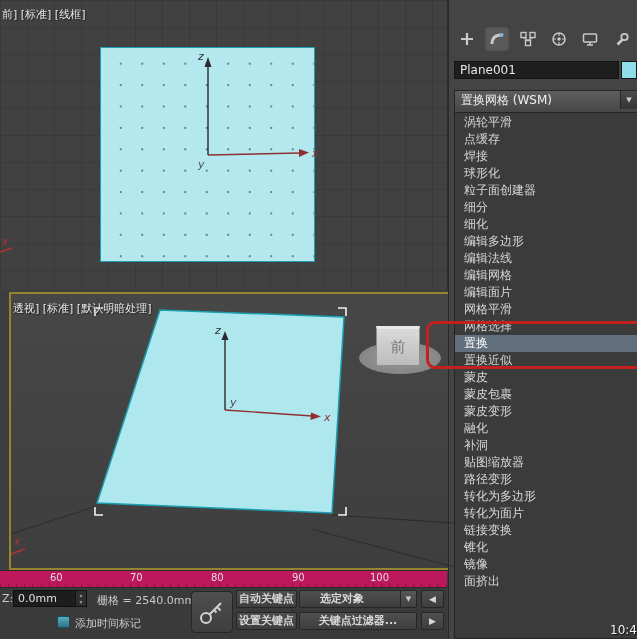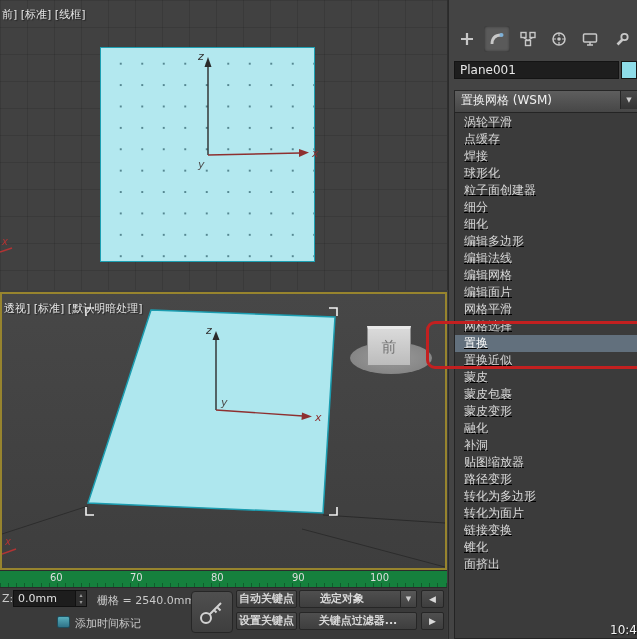--- a/index.html
+++ b/index.html
@@ -27,40 +27,40 @@
   .plane-front {
     position:absolute; left:100px; top:47px; width:215px; height:215px;
     background-color:#b3e8ef;
     background-image:radial-gradient(circle, rgba(22,70,82,.6) 1px, transparent 1.4px);
     background-size:21.5px 21.4px; background-position:9px 5px;
     border:1px solid #1d9fb2; box-sizing:border-box;
   }
   .scene-svg { position:absolute; left:0; top:0; z-index:5; }
   
   .vp-persp {
-    position:absolute; left:0; top:292px; width:447px; height:278px;
+    position:absolute; left:9px; top:292px; width:447px; height:278px;
     border:2px solid #97842e; box-sizing:border-box;
     background:linear-gradient(#474747,#3e3e3e);
   }
   .viewcube { position:absolute; left:348px; top:36px; width:82px; height:46px; z-index:4; }
   .vc-ring {
     position:absolute; left:0; top:12px; width:82px; height:32px;
     border-radius:50%; background:radial-gradient(#a9a9a9,#878787); opacity:.85;
   }
   .vc-face {
     position:absolute; left:17px; top:-4px; width:44px; height:40px;
     background:linear-gradient(#dadada,#bcbcbc);
     border:1px solid #8e8e8e; border-top:3px solid #e9e9e9; box-sizing:border-box;
     display:flex; align-items:center; justify-content:center;
     font-size:15px; color:#777;
   }
   
   .trackbar {
     position:absolute; left:0; top:570px; width:447px; height:16px;
-    background:#15803d; border-top:1px solid #2c2c2c; border-bottom:1px solid #2a2a2a;
+    background:#be185d; border-top:1px solid #2c2c2c; border-bottom:1px solid #2a2a2a;
     box-sizing:content-box;
   }
   .trackbar::before {
     content:""; position:absolute; left:0; right:0; bottom:0; height:4px;
     background:repeating-linear-gradient(90deg, rgba(0,0,0,.28) 0 1px, transparent 1px 8.1px);
   }
   .trackbar .tick { position:absolute; top:1px; font-size:10px; color:#dedede; }
   
   .statusbar { position:absolute; left:0; top:588px; width:447px; height:51px; background:#3a3a3a; }
   .sb-text { position:absolute; font-size:11px; color:#c9c9c9; white-space:nowrap; }
@@ -123,21 +123,21 @@
     padding-left:6px; white-space:nowrap;
   }
   .mod-combo .dd {
     position:absolute; right:0; top:0; width:16px; height:18px;
     background:linear-gradient(#4a4a4a,#343434); border-left:1px solid #262626;
     text-align:center; font-size:7px; line-height:18px; color:#ccc;
   }
   .mod-list {
     position:absolute; left:5px; top:112px; width:184px; bottom:0;
     background:#3b3b3b; border:1px solid #242424; box-sizing:border-box;
-    overflow:hidden; padding-top:1px;text-decoration:underline;
+    overflow:hidden; padding-top:1px;
   }
   .mod-item { height:17px; line-height:17px; padding-left:9px;
               font-size:12px; color:#d8d8d8; white-space:nowrap; }
   .mod-item.selected { background:#62707d; color:#ffffff; }
   
   .annotation-box {
     position:absolute; left:426px; top:321px; width:224px; height:42px;
     border:3px solid #c32020; border-radius:9px; z-index:60; pointer-events:none;
   }
   .timestamp { position:absolute; left:610px; top:623px; z-index:20;
@@ -297,20 +297,21 @@
       <div class="mod-item">蒙皮包裹</div>
       <div class="mod-item">蒙皮变形</div>
       <div class="mod-item">融化</div>
       <div class="mod-item">补洞</div>
       <div class="mod-item">贴图缩放器</div>
       <div class="mod-item">路径变形</div>
       <div class="mod-item">转化为多边形</div>
       <div class="mod-item">转化为面片</div>
       <div class="mod-item">链接变换</div>
       <div class="mod-item">锥化</div>
+      <div class="mod-item">镜像</div>
       <div class="mod-item">面挤出</div>
     </div>
   </div>
 
   <div class="annotation-box"></div>
   <div class="timestamp">10:4</div>
 
 </div>
 
 </body></html>

